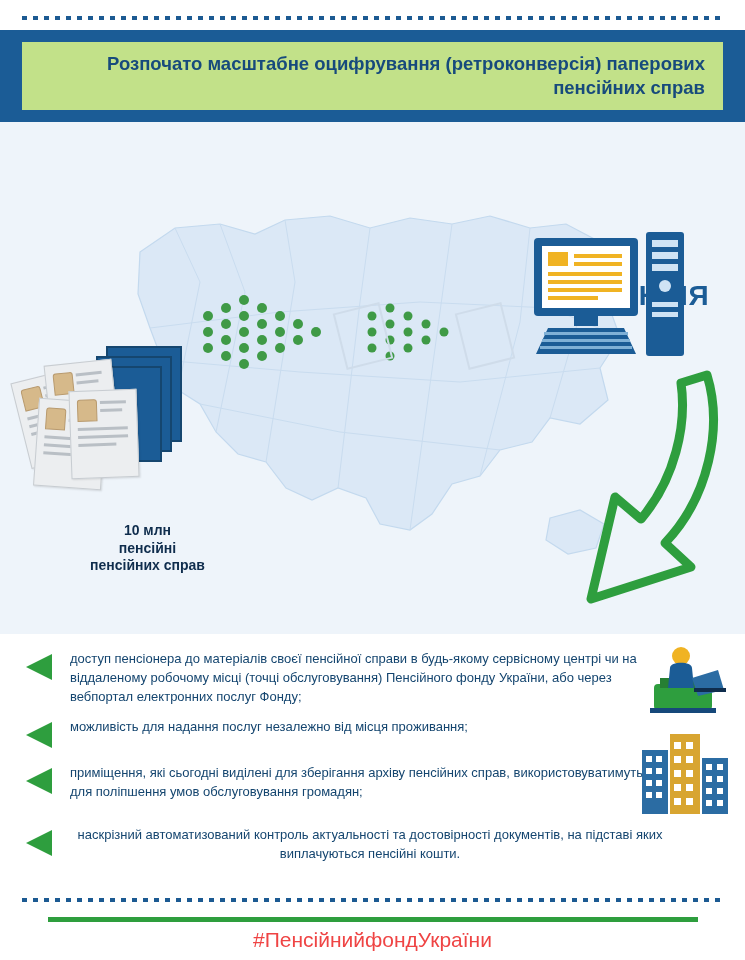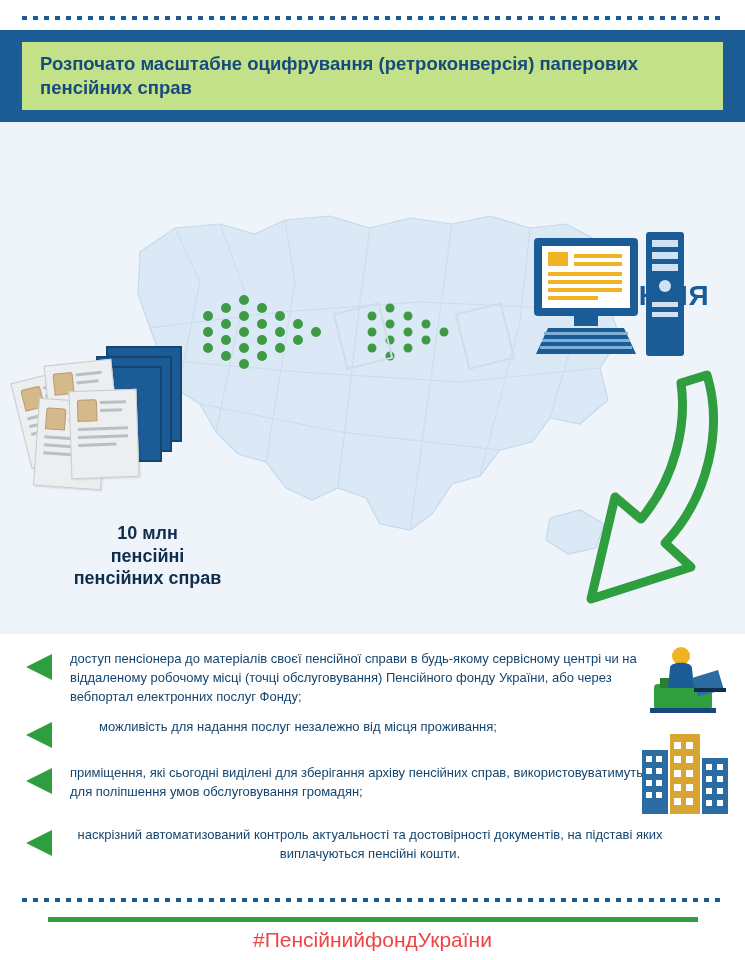--- a/index.html
+++ b/index.html
@@ -45,21 +45,21 @@
   .header-inner {
     position: absolute;
     left: 22px;
     top: 42px;
     width: 701px;
     height: 68px;
     background: #c2e189;
     display: flex;
     align-items: center;
     justify-content: center;
-    text-align: left;
+    text-align: right;
     box-sizing: border-box;
     padding: 0 18px;
   }
   .header-title {
     color: #174a7c;
     font-size: 18.5px;
     font-weight: bold;
     line-height: 1.3;
   }
 
@@ -119,21 +119,21 @@
     height: 3px; background: #b9bfc5;
   }
 
   .label-10mln {
     position: absolute;
     left: 20px;
     top: 400px;
     width: 255px;
     text-align: center;
     color: #0f2d4d;
-    font-size: 18px;
+    font-size: 14px;
     font-weight: bold;
     line-height: 1.25;
   }
 
   .label-2024 {
     position: absolute;
     left: 560px;
     top: 405px;
     width: 150px;
     text-align: center;
@@ -164,21 +164,21 @@
     margin-right: 14px;
     margin-top: 2px;
   }
   .bullet-text {
     color: #14456f;
     font-size: 13px;
     line-height: 1.45;
     max-width: 600px;
   }
   .b1 { top: 10px; }
-  .b2 { top: 78px; gap: 29px; }
+  .b2 { top: 78px; }
   .b3 { top: 124px; }
   .b4 { top: 186px; text-align: center; }
 
   
   .footer-bar {
     position: absolute;
     left: 48px;
     top: 917px;
     width: 650px;
     height: 5px;

